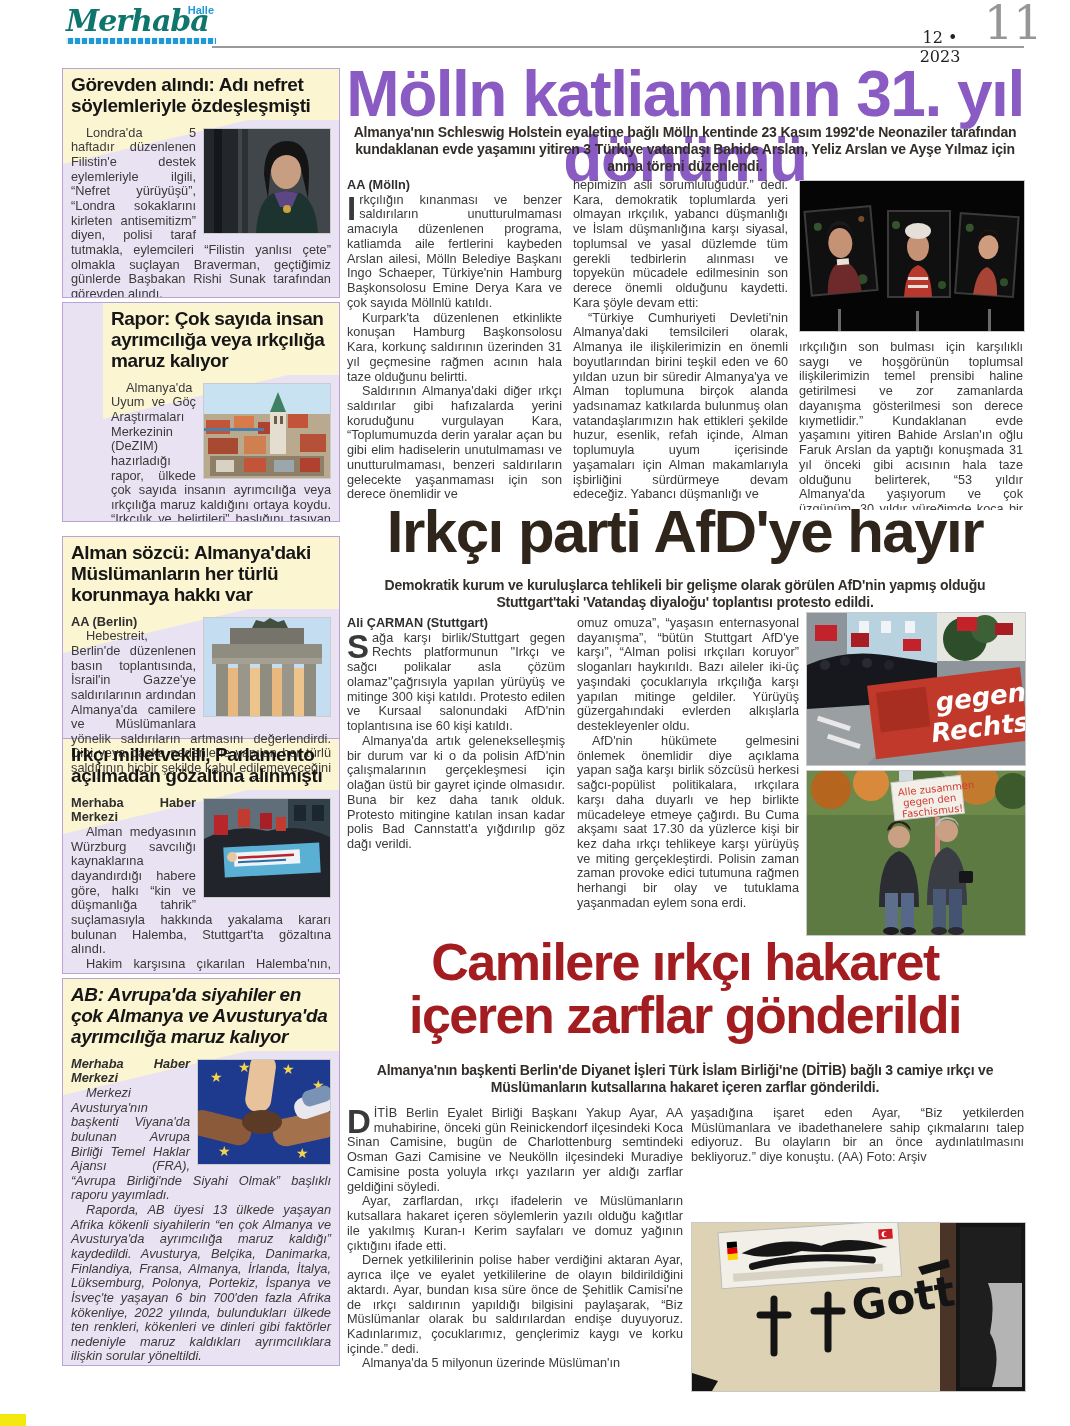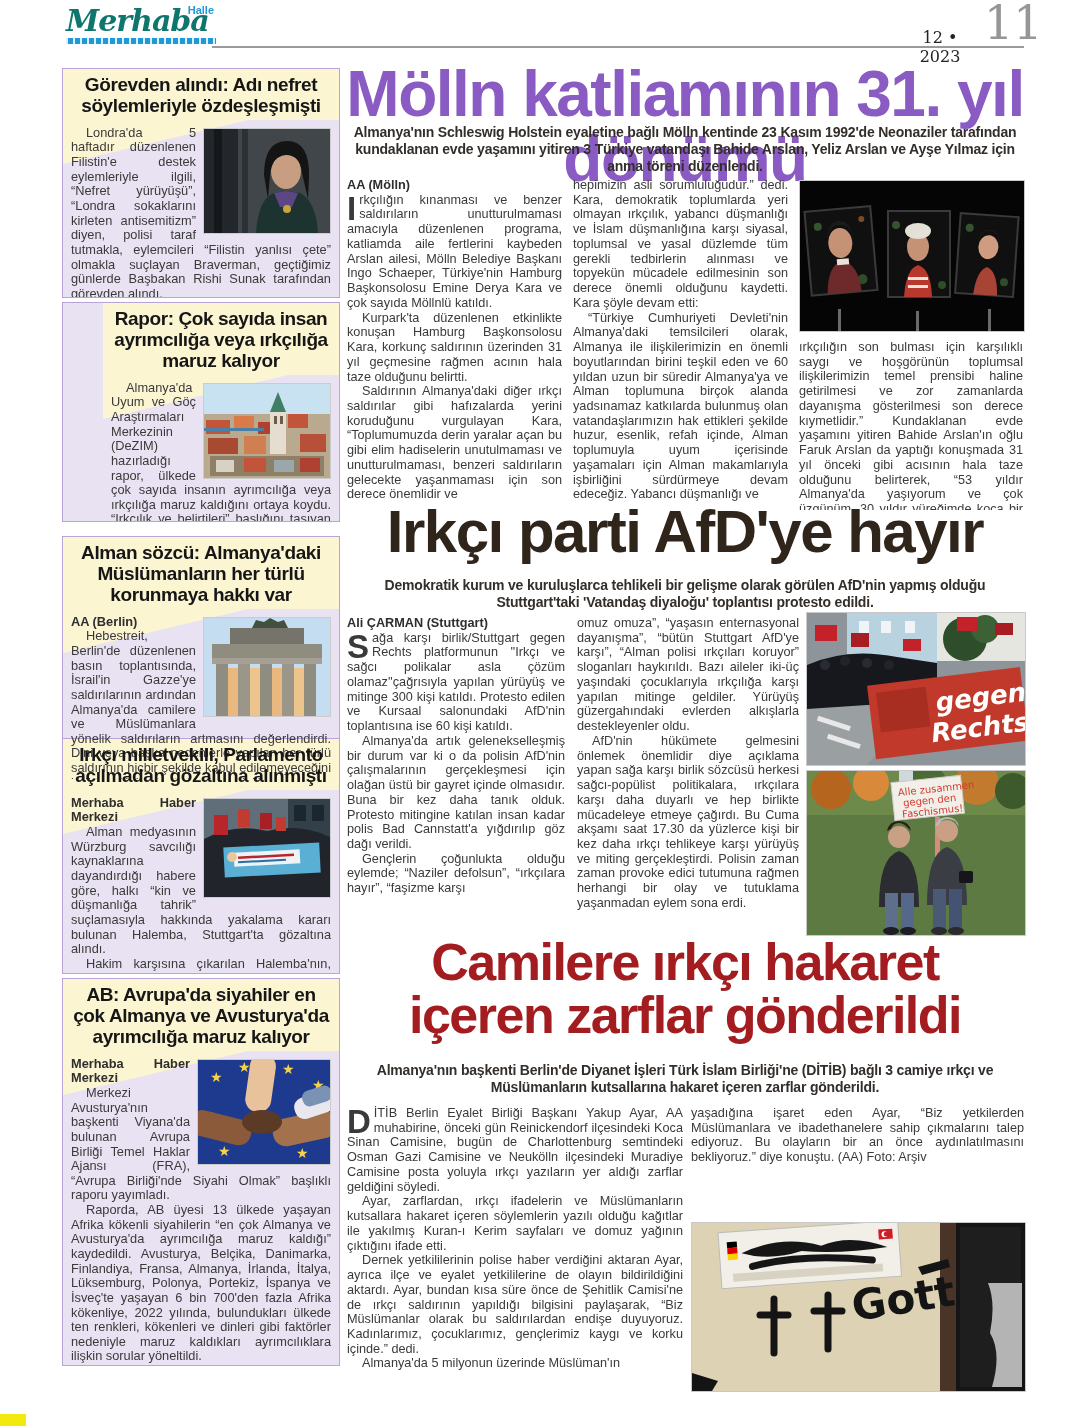--- a/index.html
+++ b/index.html
@@ -16,21 +16,21 @@
   .hdr-issue{position:absolute;left:900px;top:28px;width:80px;text-align:center;
         font-family:"DejaVu Serif",serif;font-size:16px;color:#222;}
   .hdr-pagenum{position:absolute;left:984px;top:0px;width:46px;text-align:right;
         font-family:"DejaVu Serif",serif;font-size:46px;color:#969696;line-height:1;}
   
   .lbox{position:absolute;left:62px;width:278px;background:#e9e2f2;border:1px solid #b9a3d8;
         overflow:hidden;box-sizing:border-box;}
   .lhl-wrap{position:relative;background:#fcf5d2;padding:6px 8px 3px 8px;}
   .lhl-wrap::after{content:"";position:absolute;left:0;top:100%;width:0;height:0;
         border-top:44px solid #fcf5d2;border-right:185px solid transparent;}
-  .lhl{margin:0;font-size:19px;line-height:1.1;font-weight:bold;color:#161616;text-align:center;
+  .lhl{margin:0;font-size:19px;line-height:1.1;font-weight:bold;color:#161616;
         letter-spacing:-.4px;position:relative;z-index:2;}
   .lbody{position:relative;z-index:1;padding:6px 8px 4px 8px;font-size:12.8px;line-height:1.145;
         text-align:justify;color:#3a3a3a;}
   .lbody p{margin:0;}
   .ind{text-indent:15px;}
   .byline{font-weight:bold;color:#2e2e2e;}
   .lphoto{float:right;margin:2px 0 3px 7px;border:1px solid #ccc;line-height:0;}
   
   .big-hl{position:absolute;left:345px;width:680px;text-align:center;font-weight:bold;
         letter-spacing:-1.5px;line-height:1.02;margin:0;}
@@ -168,21 +168,21 @@
           <rect x="34" y="61" width="48" height="2" fill="#2a6ca8" transform="rotate(-3 58 62)"></rect>
           <circle cx="28" cy="58" r="5" fill="#e8c79e" transform="rotate(-3 28 58)"></circle>
         </svg>
       </span>
       <p class="byline">Merhaba Haber Merkezi</p>
       <p class="ind">Alman medyasının Würzburg savcılığı kaynaklarına dayandırdığı habere göre, halkı “kin ve düşmanlığa tahrik” suçlamasıyla hakkında yakalama kararı bulunan Halemba, Stuttgart'ta gözaltına alındı.</p>
       <p class="ind">Hakim karşısına çıkarılan Halemba'nın, gözaltına alındığı gün parlamentonun açılış saatine kadar dokunulmazlık hakkı bulunmadığı için gözaltı işleminin yapılabildiği öğrenildi.</p>
     </div>
   </div>
 
-  <div class="lbox" style="top:978px;height:388px;">
+  <div class="lbox" style="top:978px;height:388px;font-style:italic;">
     <div class="lhl-wrap">
         <h2 class="lhl">AB: Avrupa'da siyahiler en çok Almanya ve Avusturya'da ayrımcılığa maruz kalıyor</h2>
       </div>
     <div class="lbody">
       <span class="lphoto">
         <svg class="inphoto" width="132" height="104" viewBox="0 0 132 104">
           <rect width="132" height="104" fill="#1d3a8f"></rect>
           <g fill="#f5d24b" font-family="DejaVu Sans" font-size="14">
             <text x="12" y="22">★</text>
               <text x="40" y="12">★</text>
@@ -262,21 +262,20 @@
     <p>ırkçılığın son bulması için karşılıklı saygı ve hoşgörünün toplumsal ilişkilerimizin temel prensibi haline getirilmesi ve zor zamanlarda dayanışma gösterilmesi son derece kıymetlidir.” Kundaklanan evde yaşamını yitiren Bahide Arslan'ın oğlu Faruk Arslan da yaptığı konuşmada 31 yıl önceki gibi acısının hala taze olduğunu belirterek, “53 yıldır Almanya'da yaşıyorum ve çok üzgünüm. 30 yıldır yüreğimde koca bir kara taş taşıyorum ve bundan kurtulamıyorum.” dedi.</p>
   </div>
 
   <h1 class="big-hl" id="hl-afd">Irkçı parti AfD'ye hayır</h1>
   <div class="lede" id="lede-afd">Demokratik kurum ve kuruluşlarca tehlikeli bir gelişme olarak görülen AfD'nin yapmış olduğu Stuttgart'taki 'Vatandaş diyaloğu' toplantısı protesto edildi.</div>
 
   <div class="mcol" style="left:347px;top:616px;width:218px;height:318px;">
     <p class="byline">Ali ÇARMAN (Stuttgart)</p>
     <p><span class="dropcap">S</span><span>ağa karşı birlik/Stuttgart gegen Rechts platformunun ''Irkçı ve sağcı polikalar asla çözüm olamaz''çağrısıyla yapılan yürüyüş ve mitinge 300 kişi katıldı. Protesto edilen ve Kursaal salonundaki AfD'nin toplantısına ise 60 kişi katıldı.</span></p>
     <p class="ind">Almanya'da artık gelenekselleşmiş bir durum var ki o da polisin AfD'nin çalışmalarının gerçekleşmesi için olağan üstü bir gayret içinde olmasıdır. Buna bir kez daha tanık olduk. Protesto mitingine katılan insan kadar polis Bad Cannstatt'a yığdırılıp göz dağı verildi.</p>
-    <p class="ind">Gençlerin çoğunlukta olduğu eylemde; “Naziler defolsun”, “ırkçılara hayır”, “faşizme karşı</p>
   </div>
   <div class="mcol" style="left:577px;top:616px;width:222px;height:318px;">
     <p>omuz omuza”, “yaşasın enternasyonal dayanışma”, “bütün Stuttgart AfD'ye karşı”, “Alman polisi ırkçıları koruyor” sloganları haykırıldı. Bazı aileler iki-üç yaşındaki çocuklarıyla ırkçılığa karşı yapılan mitinge geldiler. Yürüyüş güzergahındaki evlerden alkışlarla destekleyenler oldu.</p>
     <p class="ind">AfD'nin hükümete gelmesini önlemek önemlidir diye açıklama yapan sağa karşı birlik sözcüsü herkesi sağcı-popülist politikalara, ırkçılara karşı daha duyarlı ve hep birlikte mücadeleye etmeye çağırdı. Bu Cuma akşamı saat 17.30 da yüzlerce kişi bir kez daha ırkçı tehlikeye karşı yürüyüş ve miting gerçekleştirdi. Polisin zaman zaman provoke edici tutumuna rağmen herhangi bir olay ve tutuklama yaşanmadan eylem sona erdi.</p>
   </div>
 
   <span class="mphoto" style="left:806px;top:612px;">
     <svg class="inphoto" width="218" height="152" viewBox="0 0 218 152">
       <rect width="218" height="152" fill="#8d959a"></rect>
       <rect x="40" y="0" width="90" height="52" fill="#b9d2df"></rect>

